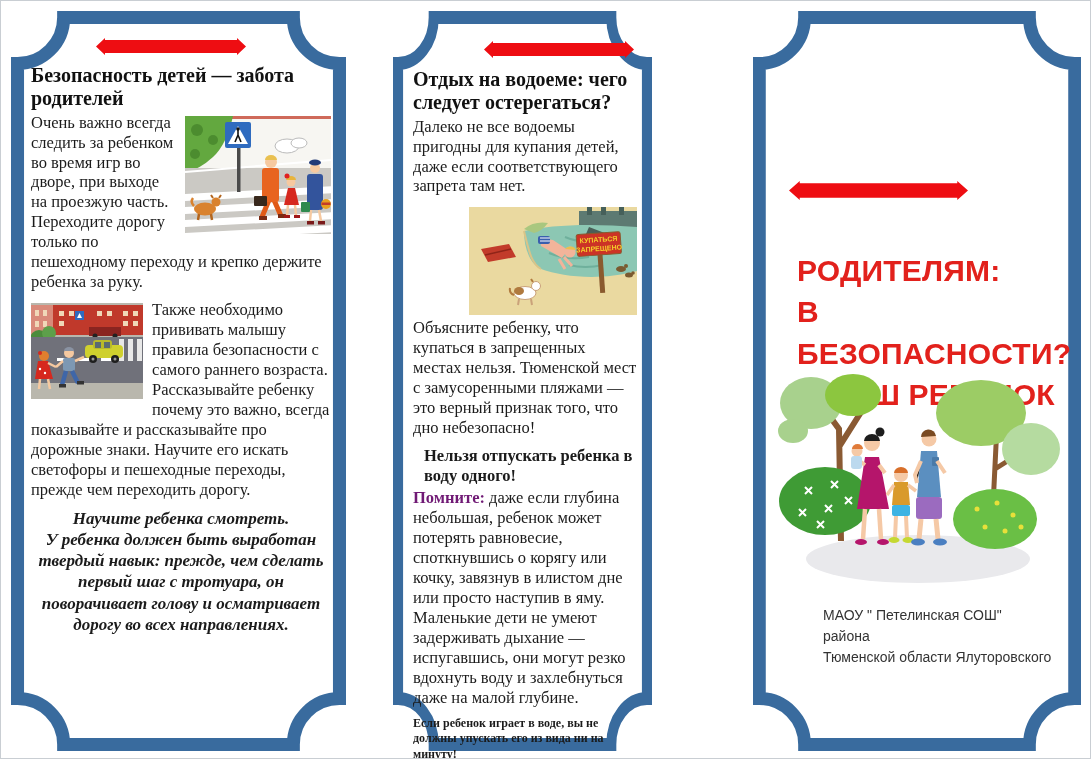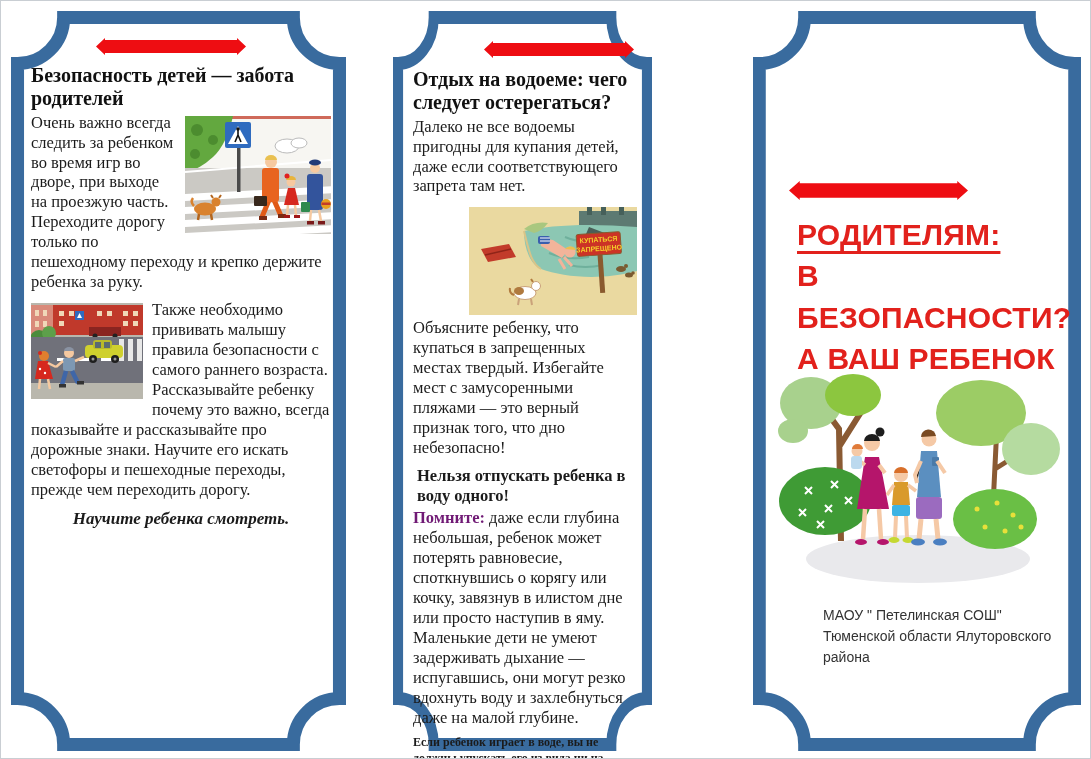--- a/index.html
+++ b/index.html
@@ -14,33 +14,33 @@
   .panel-content{position:absolute; left:20px; right:15px; top:53px; font-size:16.5px; line-height:1.21;}
   .ribbon{position:absolute; background:#ee0d12;
     clip-path:polygon(6% 12%,94% 12%,94% 0%,100% 50%,94% 100%,94% 88%,6% 88%,6% 100%,0% 50%,6% 0%);}
   h2.panel-heading{margin:0 0 3px 0; font-size:20px; line-height:1.14; font-weight:bold; color:#111;}
   .panel p{margin:0 0 8px 0;}
   .flow-img{display:block;}
   .float-r{float:right; margin:3px 0 3px 8px;}
   .float-l{float:left; margin:3px 9px 3px 0;}
   .clear{clear:both;}
   .rule-block{clear:both; text-align:center; font-weight:bold; font-size:17px; line-height:1.25; margin-top:2px;font-style:italic;}
-  .subhead{font-weight:bold; margin:2px 0 2px 4px;}
+  .subhead{font-weight:bold; margin:2px 0 2px 11px;}
   .remember-label{color:#701a75; font-weight:bold;}
   .warn-center{clear:both; font-weight:bold; font-size:12px; line-height:1.3; margin:4px 0 10px 0;}
   .slogan{
     text-align:center; color:#7f1d1d; font-family:"Liberation Sans","DejaVu Sans",sans-serif;
     font-weight:bold; font-size:29px; line-height:1.08; letter-spacing:0.5px; margin-top:6px;
   }
   .cover-title{
     position:absolute; left:44px; top:203px; right:18px;
     color:#e2211c; font-family:"Liberation Sans","DejaVu Sans",sans-serif;
     font-weight:bold; font-size:30px; line-height:1.38; letter-spacing:0.2px;
   }
-  .cover-title .u{text-decoration:underline; text-decoration-thickness:3px; text-underline-offset:6px;}
+  .cover-title .u{text-decoration-thickness:3px; text-underline-offset:6px;margin-top:36px;}
   .school{
     position:absolute; left:70px; top:594px; right:24px;
     font-family:"Liberation Sans","DejaVu Sans",sans-serif;
     font-size:14px; line-height:1.5; color:#333;
   }
 </style>
 </head>
 <body>
 
 <div class="sheet">
@@ -177,20 +177,21 @@
             <path d="M35,68 l-4,14 M41,68 l6,12" stroke="#3f66a8" stroke-width="4.5"></path>
             <path d="M44,58 l9,-4 M32,58 l-7,6" stroke="#f6c9a0" stroke-width="2.5"></path>
             <rect x="28" y="81" width="7" height="3.5" fill="#333"></rect>
               <rect x="46" y="78" width="7" height="3.5" fill="#333"></rect>
           </g>
         </svg>
         <span>Также необходимо прививать малышу правила безопасности с самого раннего возраста. Рассказывайте ребенку почему это важно, всегда показывайте и рассказывайте про дорожные знаки. Научите его искать светофоры и пешеходные переходы, прежде чем переходить дорогу.</span>
       </p>
       <div class="rule-block">
         <div>Научите ребенка смотреть.</div>
+        <div>У ребенка должен быть выработан твердый навык: прежде, чем сделать первый шаг с тротуара, он поворачивает голову и осматривает дорогу во всех направлениях.</div>
       </div>
     </div>
   </div>
 
   <div class="panel" style="left:392px; width:259px;">
     <svg class="panel-frame" viewBox="0 0 334 740" preserveAspectRatio="none">
       <path d="M 52.5 6.5 H 281.5 A 46 46 0 0 0 327.5 52.5 V 687.5 A 46 46 0 0 0 281.5 733.5 H 52.5 A 46 46 0 0 0 6.5 687.5 V 52.5 A 46 46 0 0 0 52.5 6.5 Z" fill="#ffffff" stroke="#396b9e" stroke-width="13"></path>
     </svg>
     <div class="ribbon" style="left:91px; top:30px; width:150px; height:17px;"></div>
     <div class="panel-content" style="top:57px;">
@@ -234,21 +235,21 @@
             <text x="130" y="44" text-anchor="middle" font-family="Liberation Sans, DejaVu Sans, sans-serif" font-size="7" font-weight="bold" fill="#f5d02a">ЗАПРЕЩЕНО</text>
           </g>
           <g fill="#7a5a30">
             <ellipse cx="152" cy="62" rx="5" ry="3"></ellipse>
               <circle cx="157" cy="59" r="2"></circle>
             <ellipse cx="160" cy="68" rx="4" ry="2.5"></ellipse>
               <circle cx="164" cy="66" r="1.8"></circle>
           </g>
           <path d="M55,24 C60,44 62,56 72,62" stroke="#d9c488" stroke-width="2" fill="none"></path>
         </svg>
-        <span>Объясните ребенку, что купаться в запрещенных местах твердый. Избегайте мест с замусоренными пляжами — это верный признак того, что дно небезопасно!</span>
+        <span>Объясните ребенку, что купаться в запрещенных местах нельзя. Тюменской мест с замусоренными пляжами — это верный признак того, что дно небезопасно!</span>
       </p>
       <div class="subhead clear">Нельзя отпускать ребенка в воду одного!</div>
       <p>
         <span class="remember-label">Помните:</span>
         <span>даже если глубина небольшая, ребенок может потерять равновесие, споткнувшись о корягу или кочку, завязнув в илистом дне или просто наступив в яму. Маленькие дети не умеют задерживать дыхание — испугавшись, они могут резко вдохнуть воду и захлебнуться даже на малой глубине.</span>
       </p>
       <div class="warn-center">Если ребенок играет в воде, вы не должны упускать его из вида ни на минуту!</div>
       <div class="slogan">
         <div>БЕРЕГИТЕ</div>
         <div>СВОИХ ДЕТЕЙ!</div>
@@ -333,18 +334,18 @@
         <path d="M148,68 a7.5,7 0 0 1 15,-1 Z" fill="#7a4a22"></path>
         <path d="M148,92 l-6,14 2,8 M164,92 l8,12" stroke="#f5c9a6" stroke-width="4"></path>
         <rect x="143" y="128" width="26" height="22" rx="3" fill="#9b6bbf"></rect>
         <path d="M148,150 l-2,20 M163,150 l2,20" stroke="#f5c9a6" stroke-width="5"></path>
         <ellipse cx="145" cy="173" rx="7" ry="3.5" fill="#4a7fc1"></ellipse>
           <ellipse cx="167" cy="173" rx="7" ry="3.5" fill="#4a7fc1"></ellipse>
       </g>
     </svg>
     <div class="school">
       <div>МАОУ " Петелинская СОШ"</div>
+      <div>района</div>
       <div>Тюменской области Ялуторовского</div>
-      <div>района</div>
     </div>
   </div>
 
 </div>
 
 </body></html>

